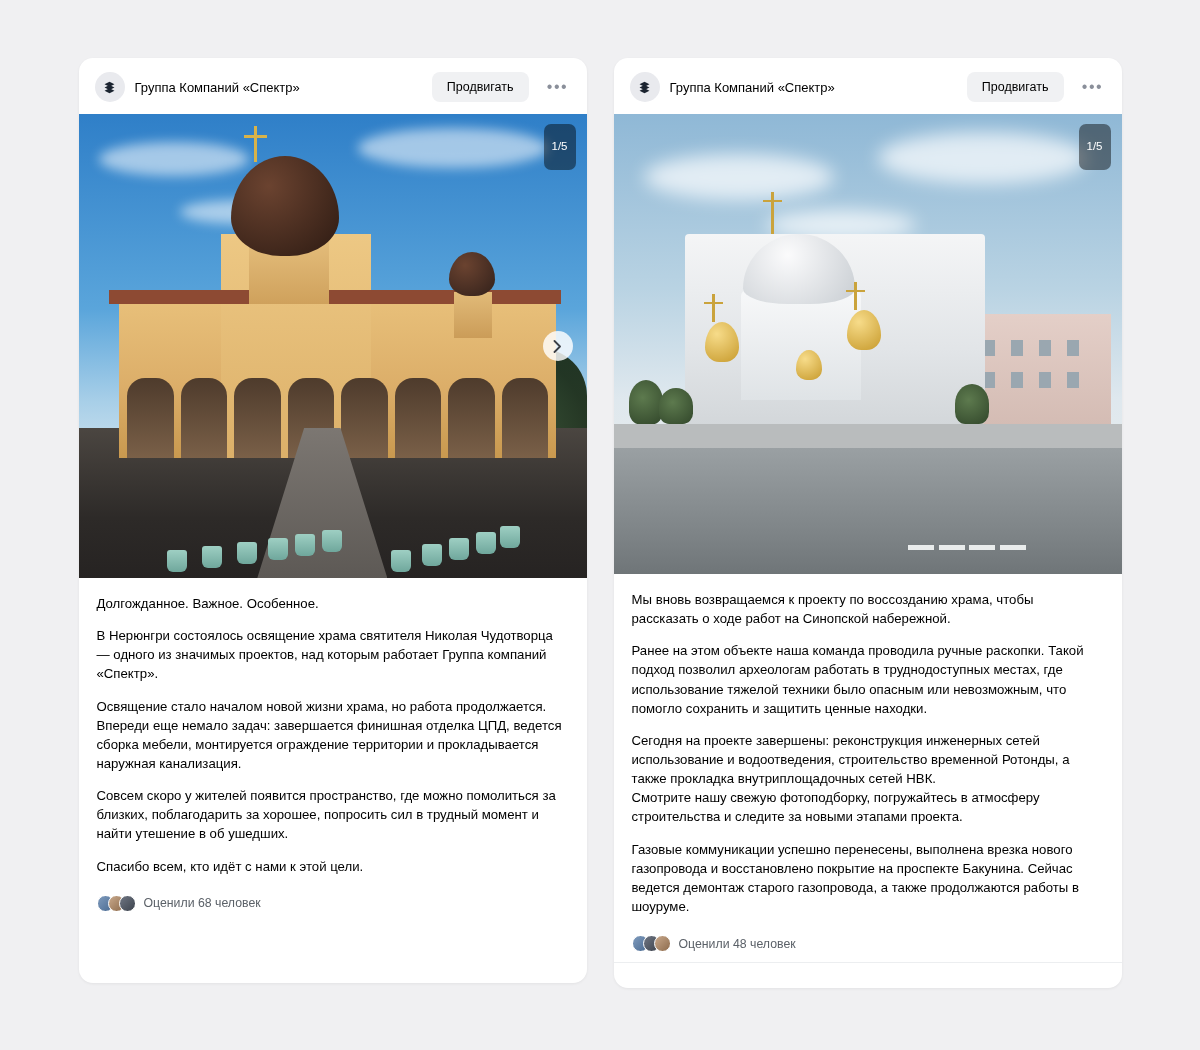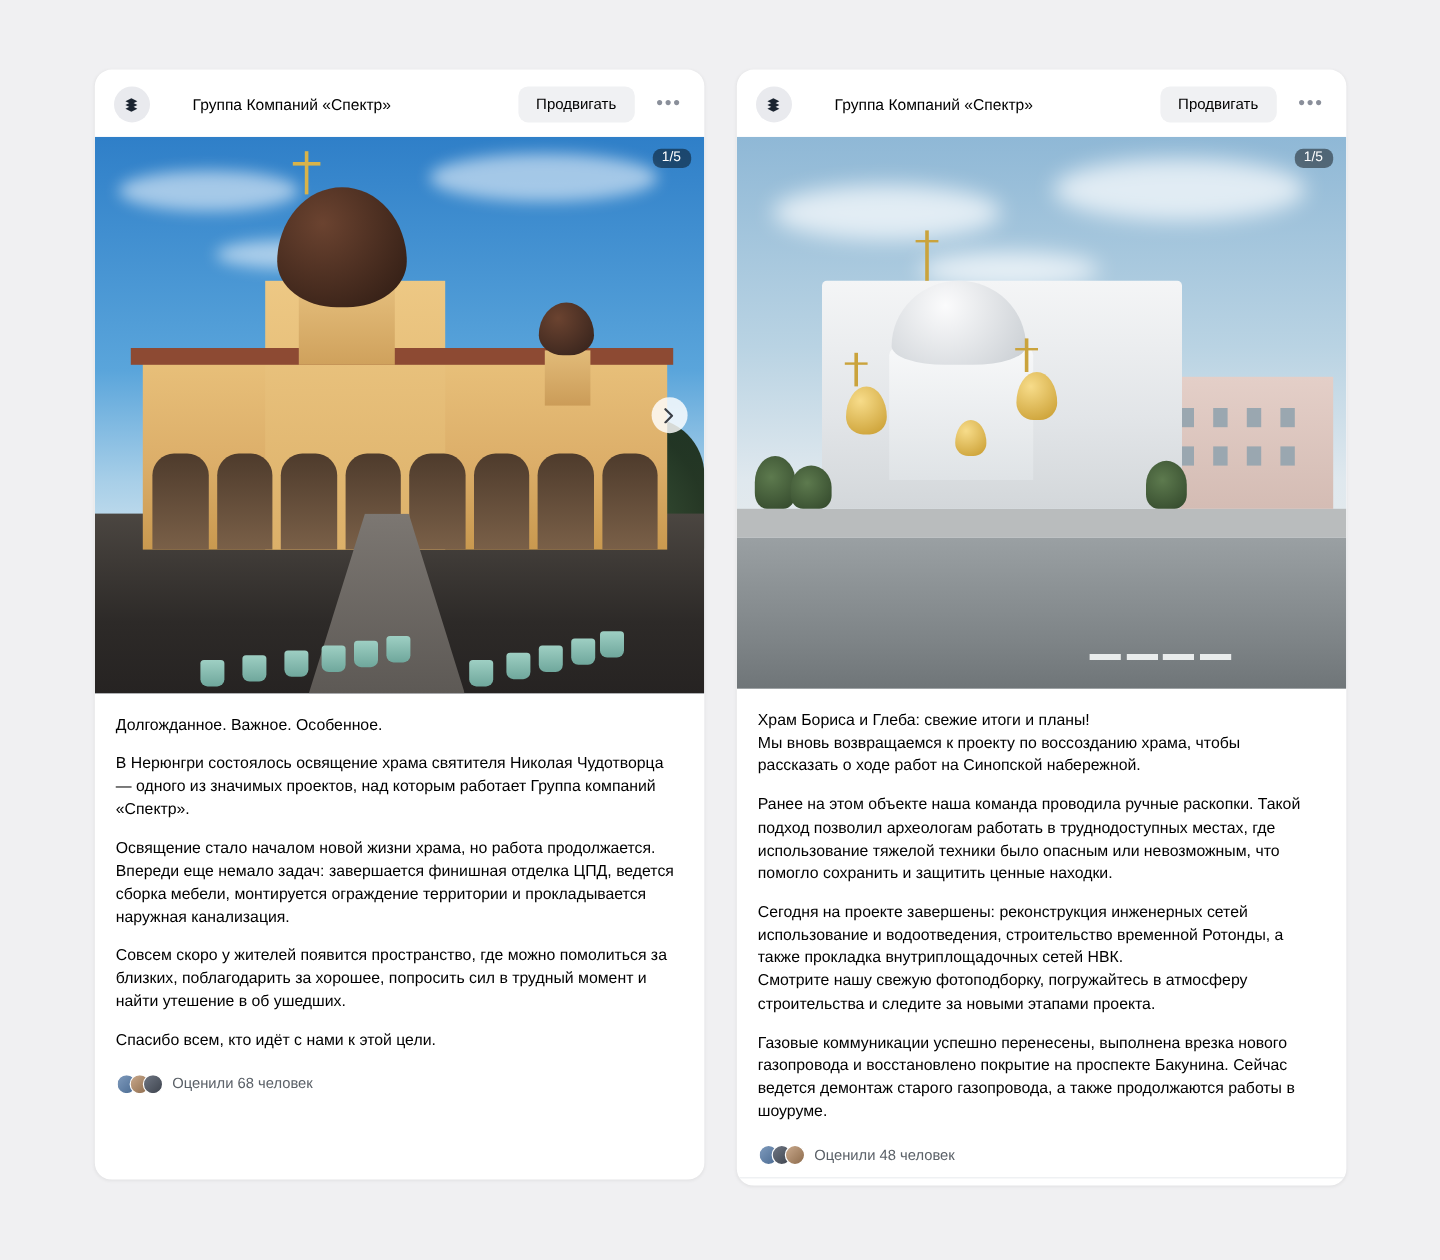--- a/index.html
+++ b/index.html
@@ -44,21 +44,20 @@
     display: flex; align-items: center; justify-content: center;
     flex: 0 0 auto;
   }
   .avatar svg { display: block; }
   .author-name {
     font-size: 13px;
     color: #000000;
     font-weight: 400;
     white-space: nowrap;
     flex: 1 1 auto;
-    margin-left: 26px;
   }
   .promote-btn {
     background: #f0f1f3;
     border: none;
     border-radius: 8px;
     color: #000000;
     font-size: 12.5px;
     padding: 8px 15px;
     cursor: pointer;
     font-family: "Liberation Sans", sans-serif;
@@ -83,21 +82,21 @@
   }
   .photo-left { height: 464px; }
   .photo-right { height: 460px; }
   .counter {
     position: absolute;
     top: 10px; right: 11px;
     background: rgba(0,0,0,0.45);
     color: #ffffff;
     font-size: 11.5px;
     border-radius: 7px;
-    padding: 1px 8px;
+    padding: 16px 8px;
     line-height: 1.2;
   }
   .next-arrow {
     position: absolute;
     top: 50%; right: 14px;
     transform: translateY(-50%);
     width: 30px; height: 30px;
     border-radius: 50%;
     background: rgba(255,255,255,0.82);
     display: flex; align-items: center; justify-content: center;
@@ -314,21 +313,20 @@
         <div class="s2-tree" style="right:26%;height:40px;"></div>
         <div class="s2-cw" style="left:58%;width:26px;"></div>
         <div class="s2-cw" style="left:64%;width:26px;"></div>
         <div class="s2-cw" style="left:70%;width:26px;"></div>
         <div class="s2-cw" style="left:76%;width:26px;"></div>
       </div>
       <div class="counter">1/5</div>
     </div>
 
     <div class="post-text">
-      <p class="tight">Храм Бориса и Глеба: свежие итоги и планы!</p>
       <p>Мы вновь возвращаемся к проекту по воссозданию храма, чтобы рассказать о ходе работ на Синопской набережной.</p>
       <p>Ранее на этом объекте наша команда проводила ручные раскопки. Такой подход позволил археологам работать в труднодоступных местах, где использование тяжелой техники было опасным или невозможным, что помогло сохранить и защитить ценные находки.</p>
       <p class="tight">Сегодня на проекте завершены: реконструкция инженерных сетей использование и водоотведения, строительство временной Ротонды, а также прокладка внутриплощадочных сетей НВК.</p>
       <p>Смотрите нашу свежую фотоподборку, погружайтесь в атмосферу строительства и следите за новыми этапами проекта.</p>
       <p>Газовые коммуникации успешно перенесены, выполнена врезка нового газопровода и восстановлено покрытие на проспекте Бакунина. Сейчас ведется демонтаж старого газопровода, а также продолжаются работы в шоуруме.</p>
     </div>
 
     <div class="likes-row">
       <div class="face-stack">
         <div class="face f1"></div>

